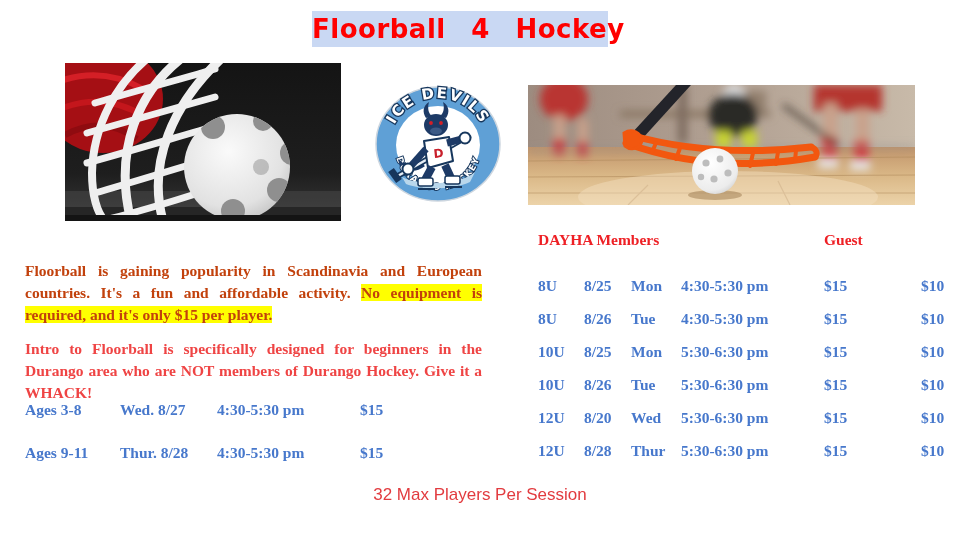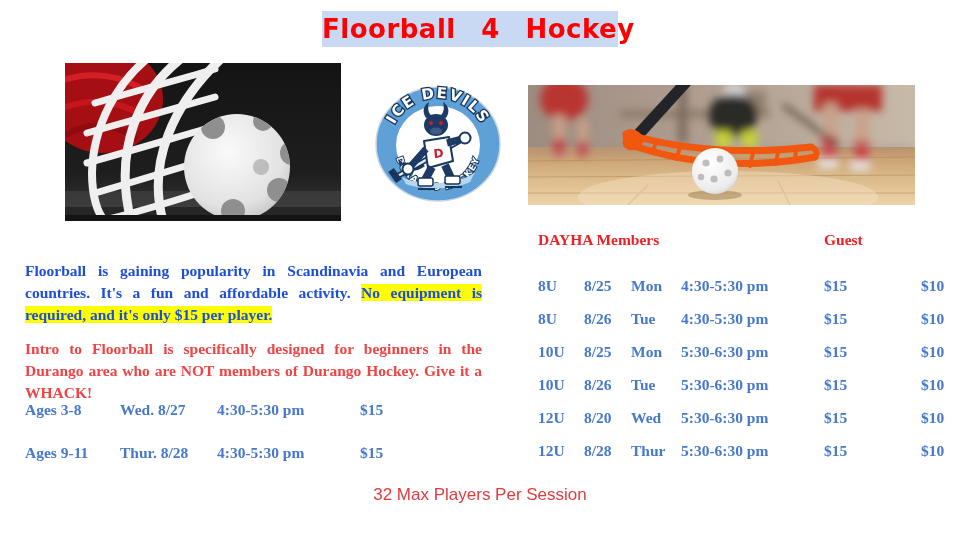--- a/index.html
+++ b/index.html
@@ -1,29 +1,29 @@
 <!DOCTYPE html>
 <html><head>
 <meta charset="utf-8">
 <style>
   html,body{margin:0;padding:0;background:#ffffff;}
   .slide{position:relative;width:960px;height:540px;background:#ffffff;overflow:hidden;
          font-family:"Liberation Serif",serif;}
   
-  .title{position:absolute;left:322px;top:11px;width:296px;height:36px;background:#c9d8f3;
+  .title{position:absolute;left:312px;top:11px;width:296px;height:36px;background:#c9d8f3;
          color:#ff0000;font-family:"DejaVu Sans",sans-serif;font-weight:bold;font-size:26px;
          line-height:36px;text-align:left;word-spacing:16px;letter-spacing:.5px;white-space:nowrap;}
   
   .img-left{position:absolute;left:65px;top:63px;width:276px;height:158px;}
   .logo{position:absolute;left:374px;top:85px;width:128px;height:118px;}
   .img-right{position:absolute;left:528px;top:85px;width:387px;height:120px;}
   
   .intro,.para2,.sched{position:absolute;left:25px;width:457px;font-weight:bold;font-size:15.5px;
          line-height:22px;}
-  .intro{top:244px;color:#1d4ed8;text-align:justify;}
+  .intro{top:244px;color:#c2410c;text-align:justify;}
   .intro .hl{background:#ffff00;}
   .para2{top:322px;color:#ef4444;text-align:justify;}
   .sched{top:399px;color:#4778cc;}
   .sched-row{display:grid;grid-template-columns:95px 97px 143px 1fr;margin-bottom:21px;}
   
   .members{position:absolute;left:512px;top:229px;width:424px;font-weight:bold;font-size:15.5px;
          line-height:22px;margin-left:26px;}
   .thead{display:grid;grid-template-columns:286px 97px 1fr;color:#ee2025;margin-bottom:24px;}
   .trow{display:grid;grid-template-columns:46px 47px 50px 143px 97px 1fr;color:#4778cc;margin-bottom:11px;}
   

